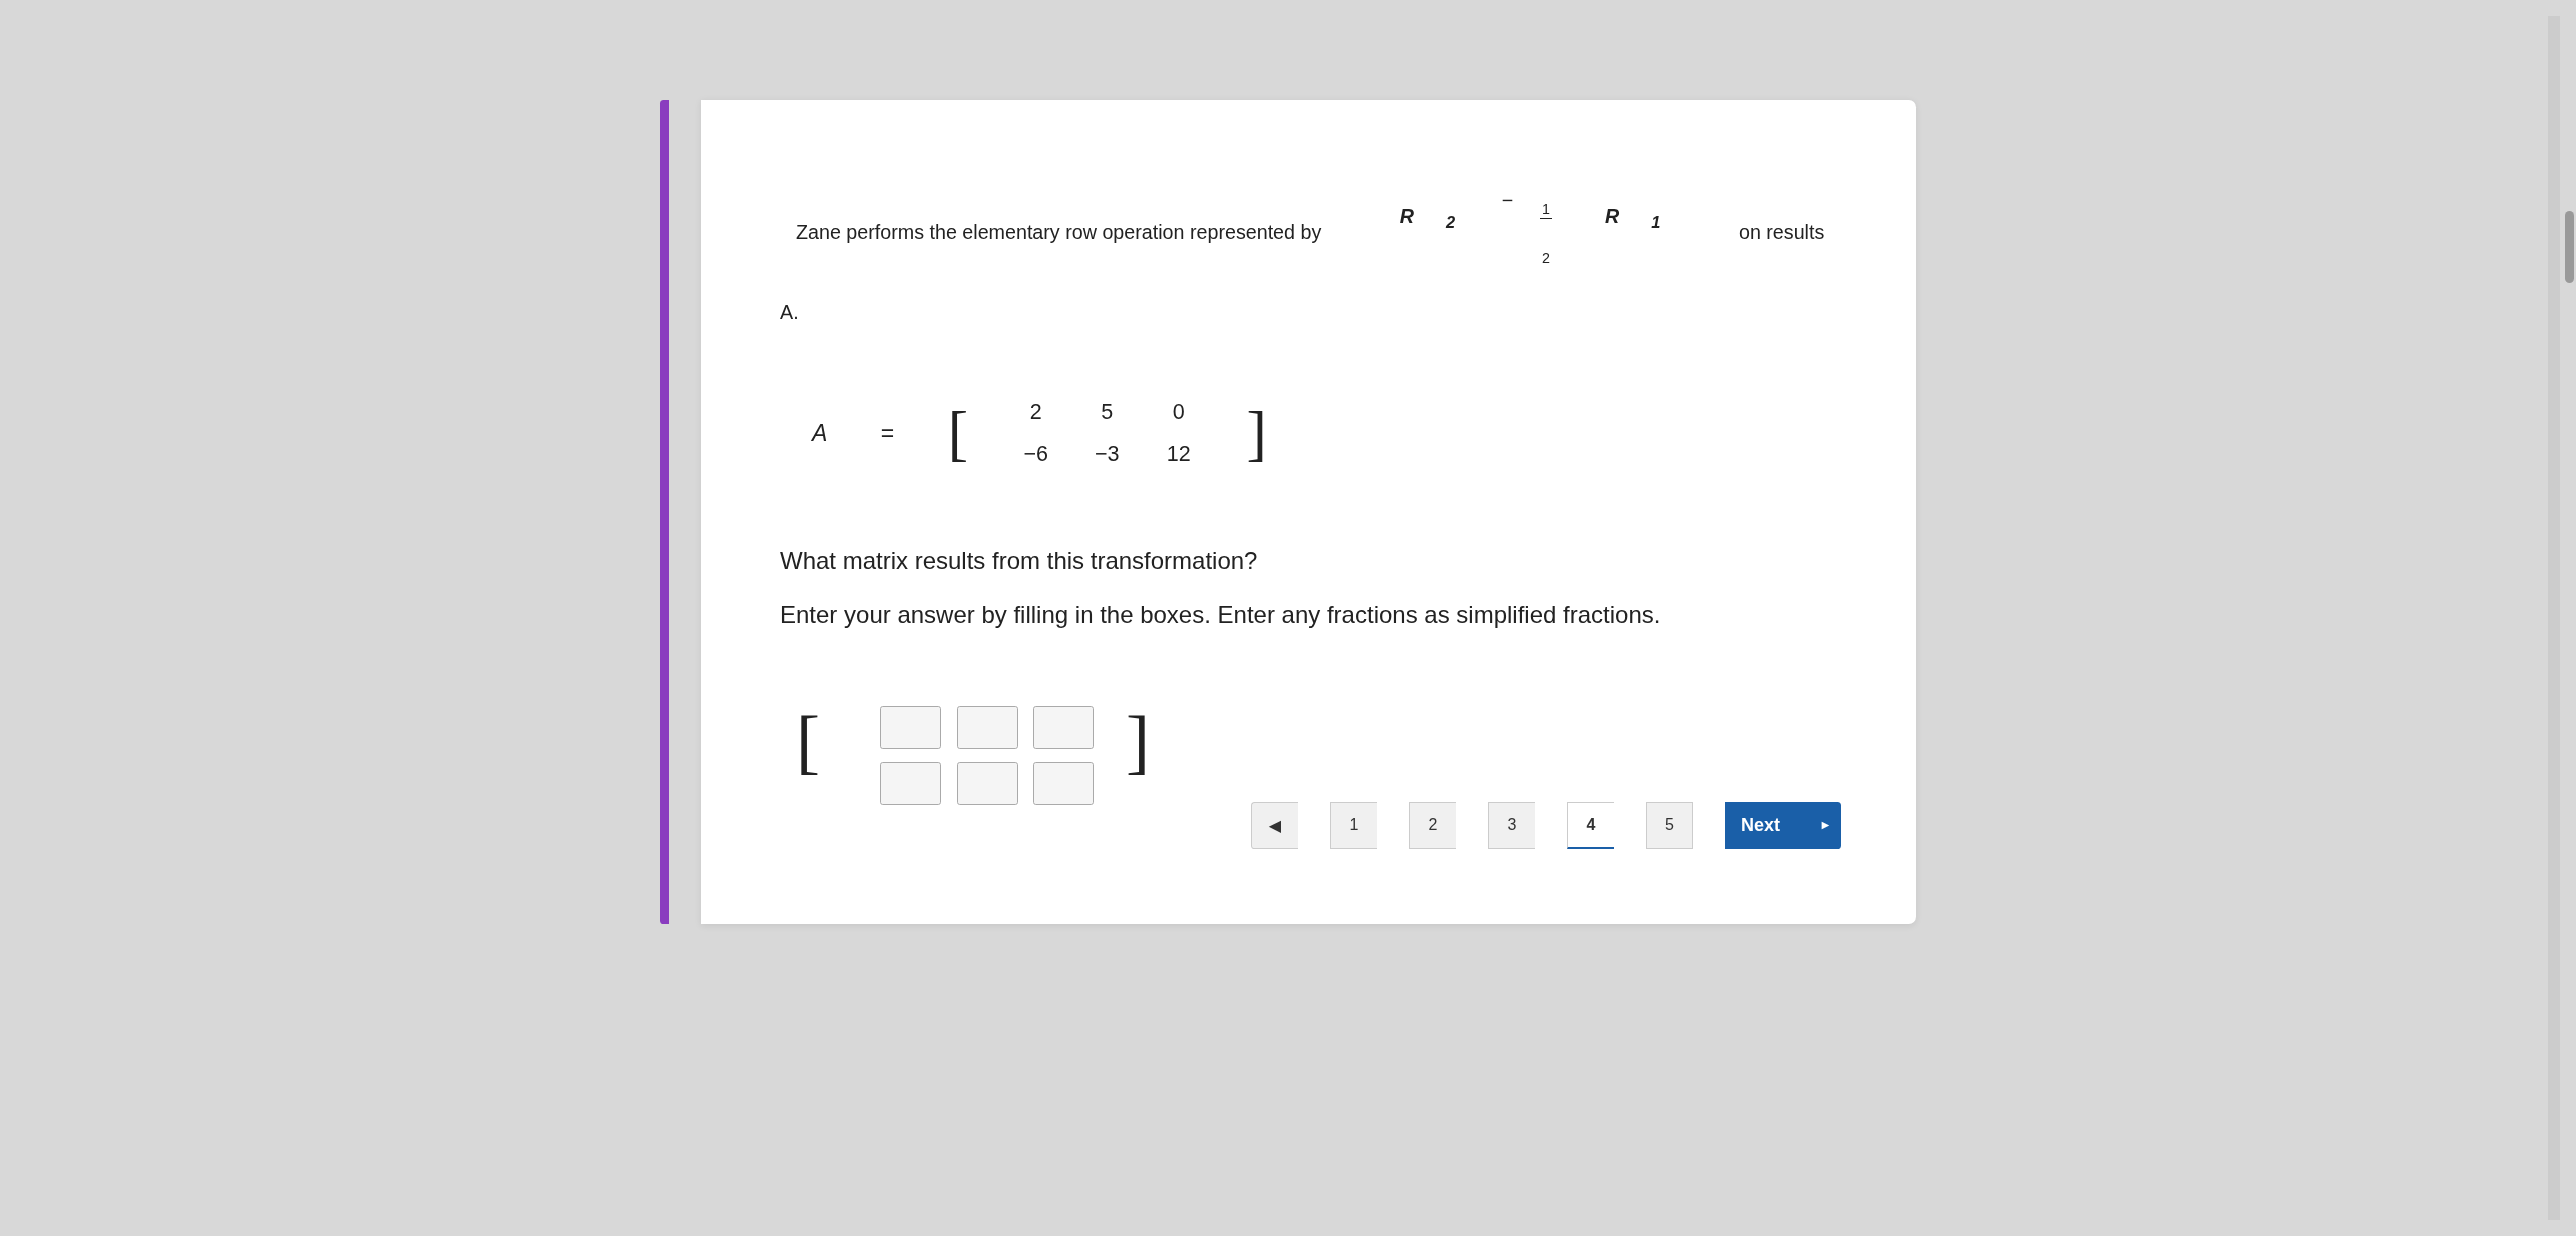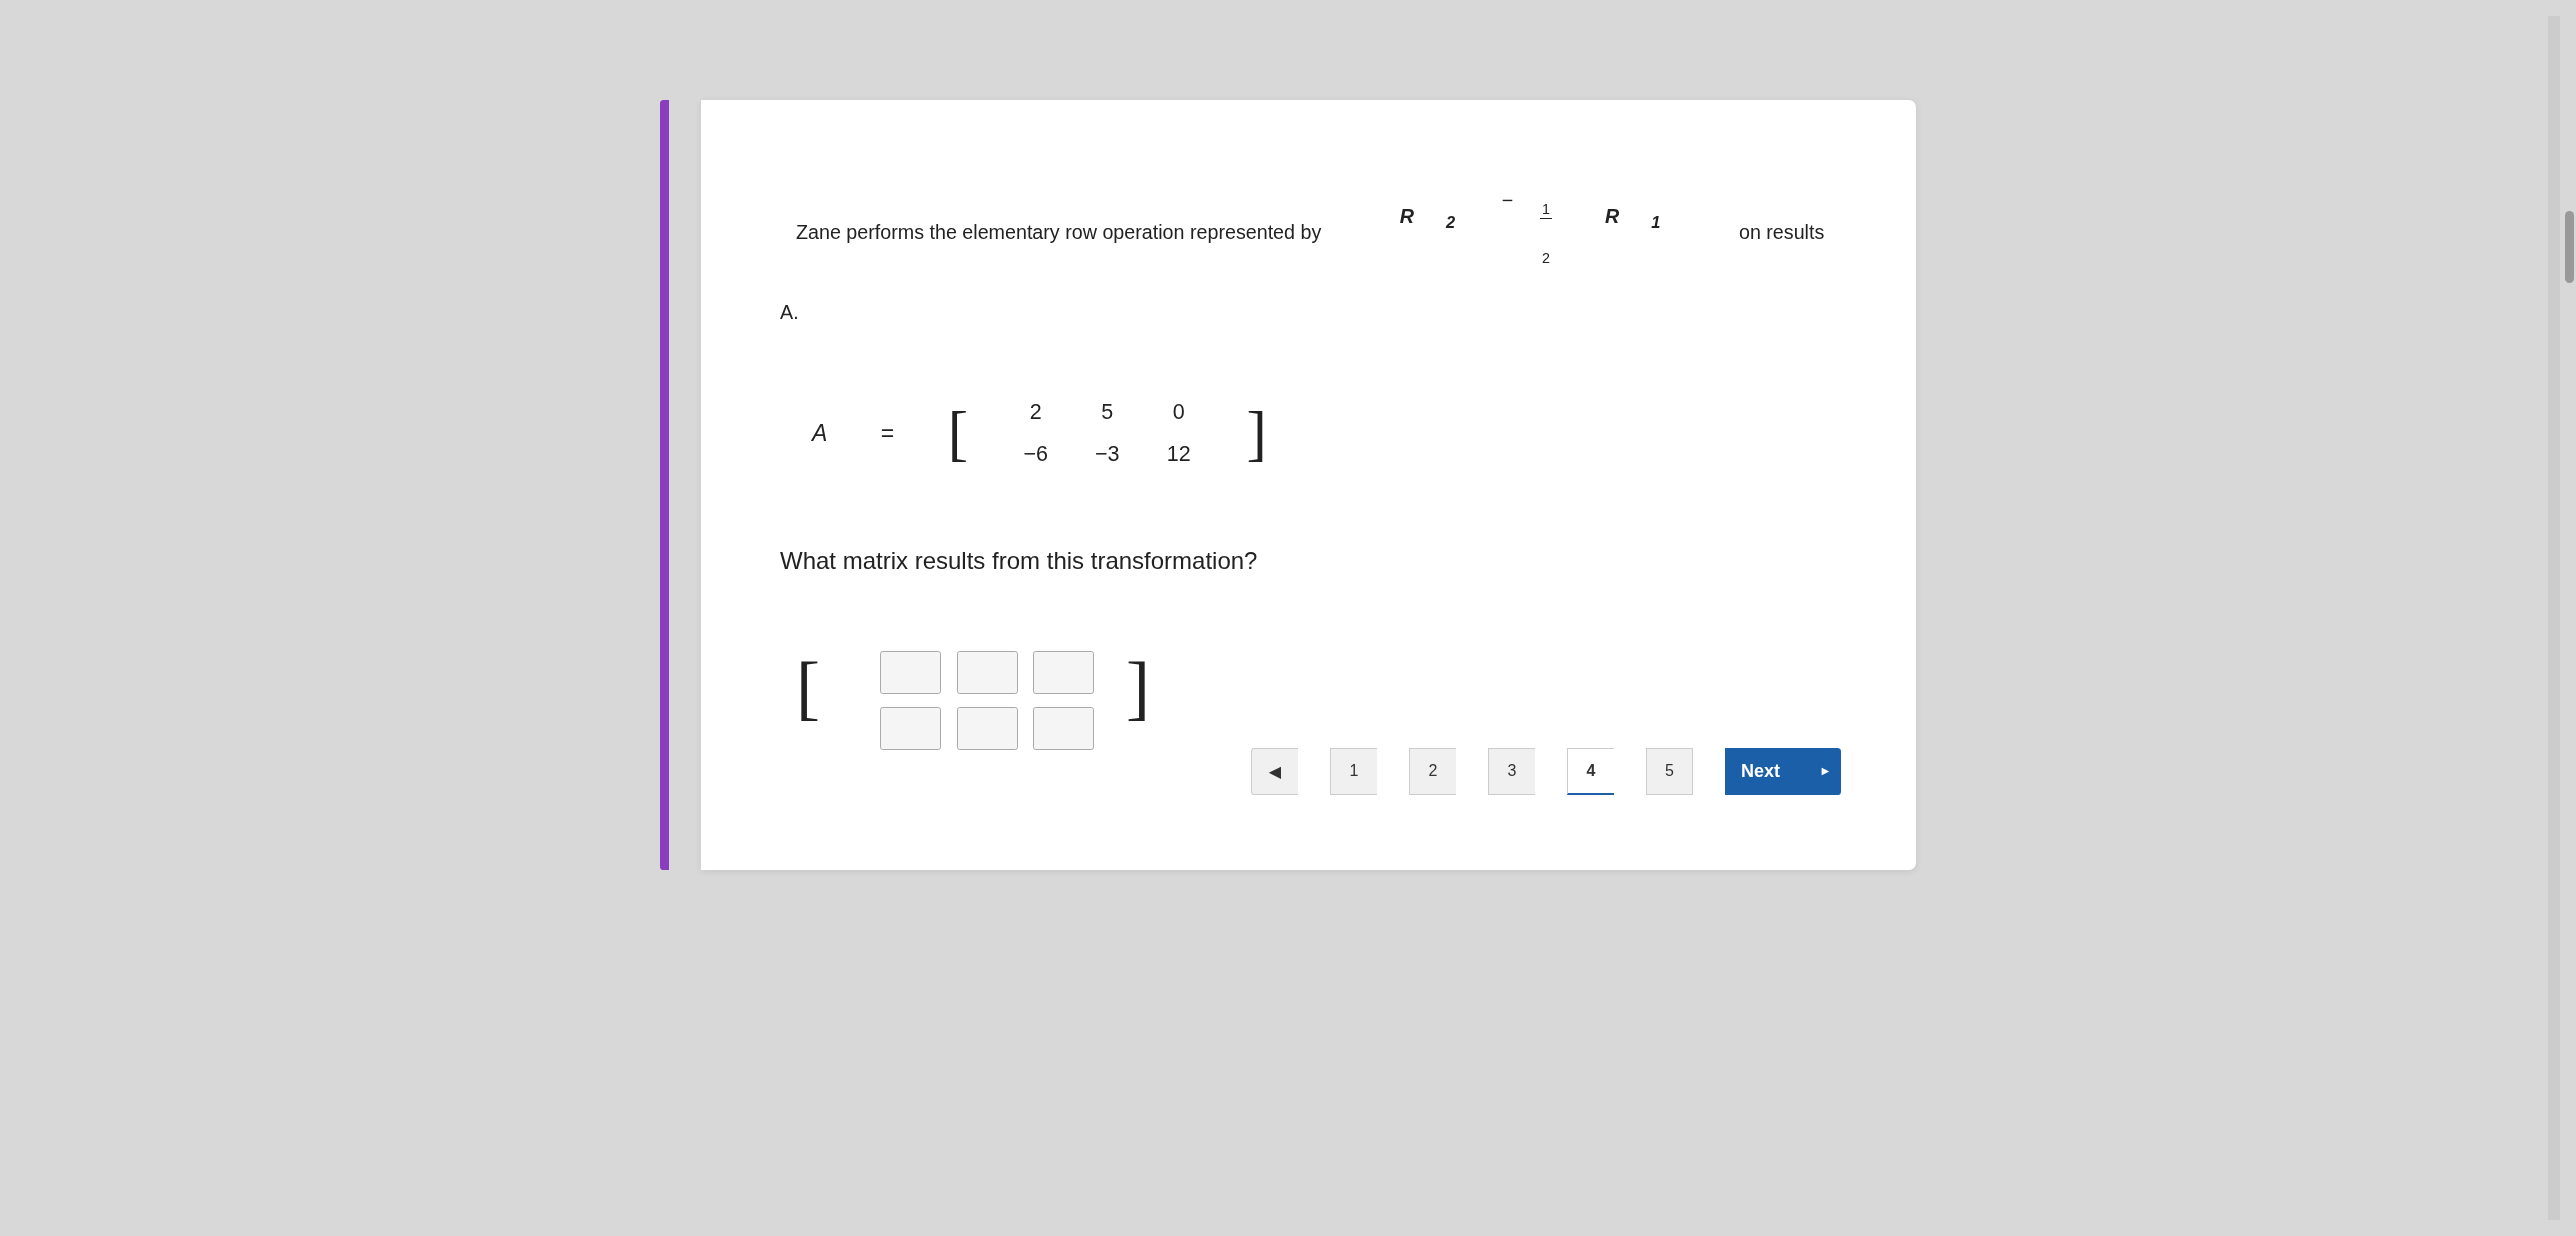--- a/index.html
+++ b/index.html
@@ -274,20 +274,21 @@
           <span class="matrix-cell">−6</span>
           <span class="matrix-cell">−3</span>
           <span class="matrix-cell">12</span>
         </div>
         <span class="bracket-right">]</span>
       </div>
     </div>
 
     <p class="instruction-text">What matrix results from this transformation?</p>
 
+    <p class="instruction-text">Enter your answer by filling in the boxes. Enter any fractions as simplified fractions.</p>
 
     <div class="answer-matrix-wrap">
       <span class="bracket-left" style="font-size:72px;">[</span>
       <div class="input-matrix-grid">
         <input class="answer-input" type="text" style="">
         <input class="answer-input" type="text" style="">
         <input class="answer-input" type="text" style="">
         <input class="answer-input" type="text" style="">
         <input class="answer-input" type="text" style="">
         <input class="answer-input" type="text" style="">

